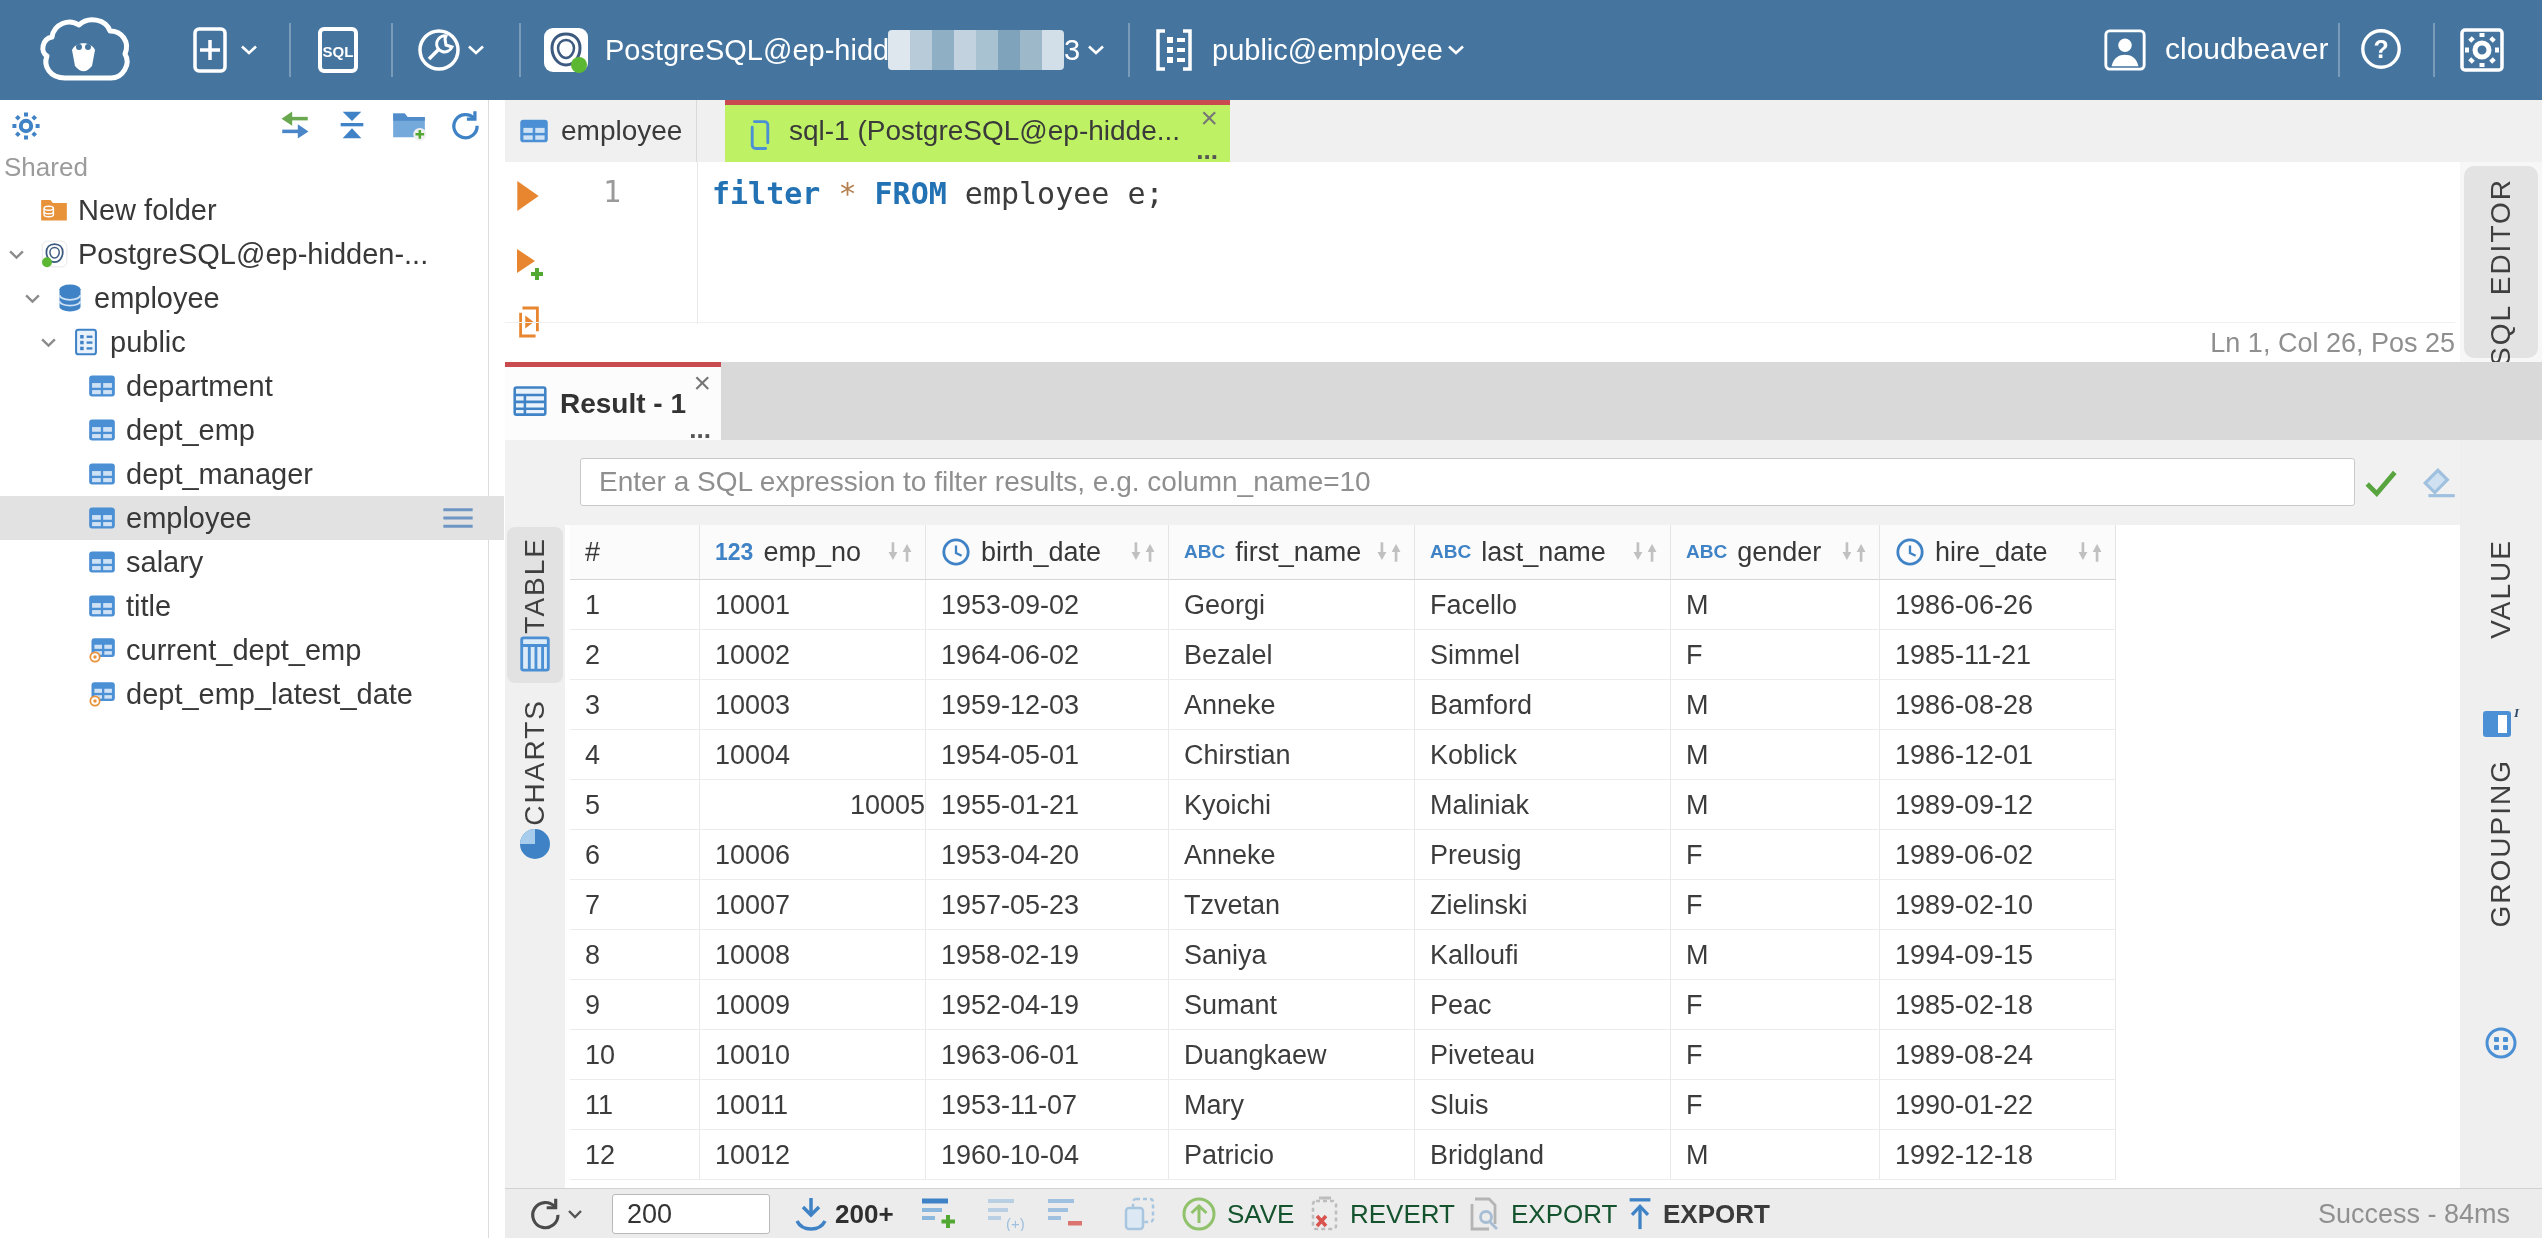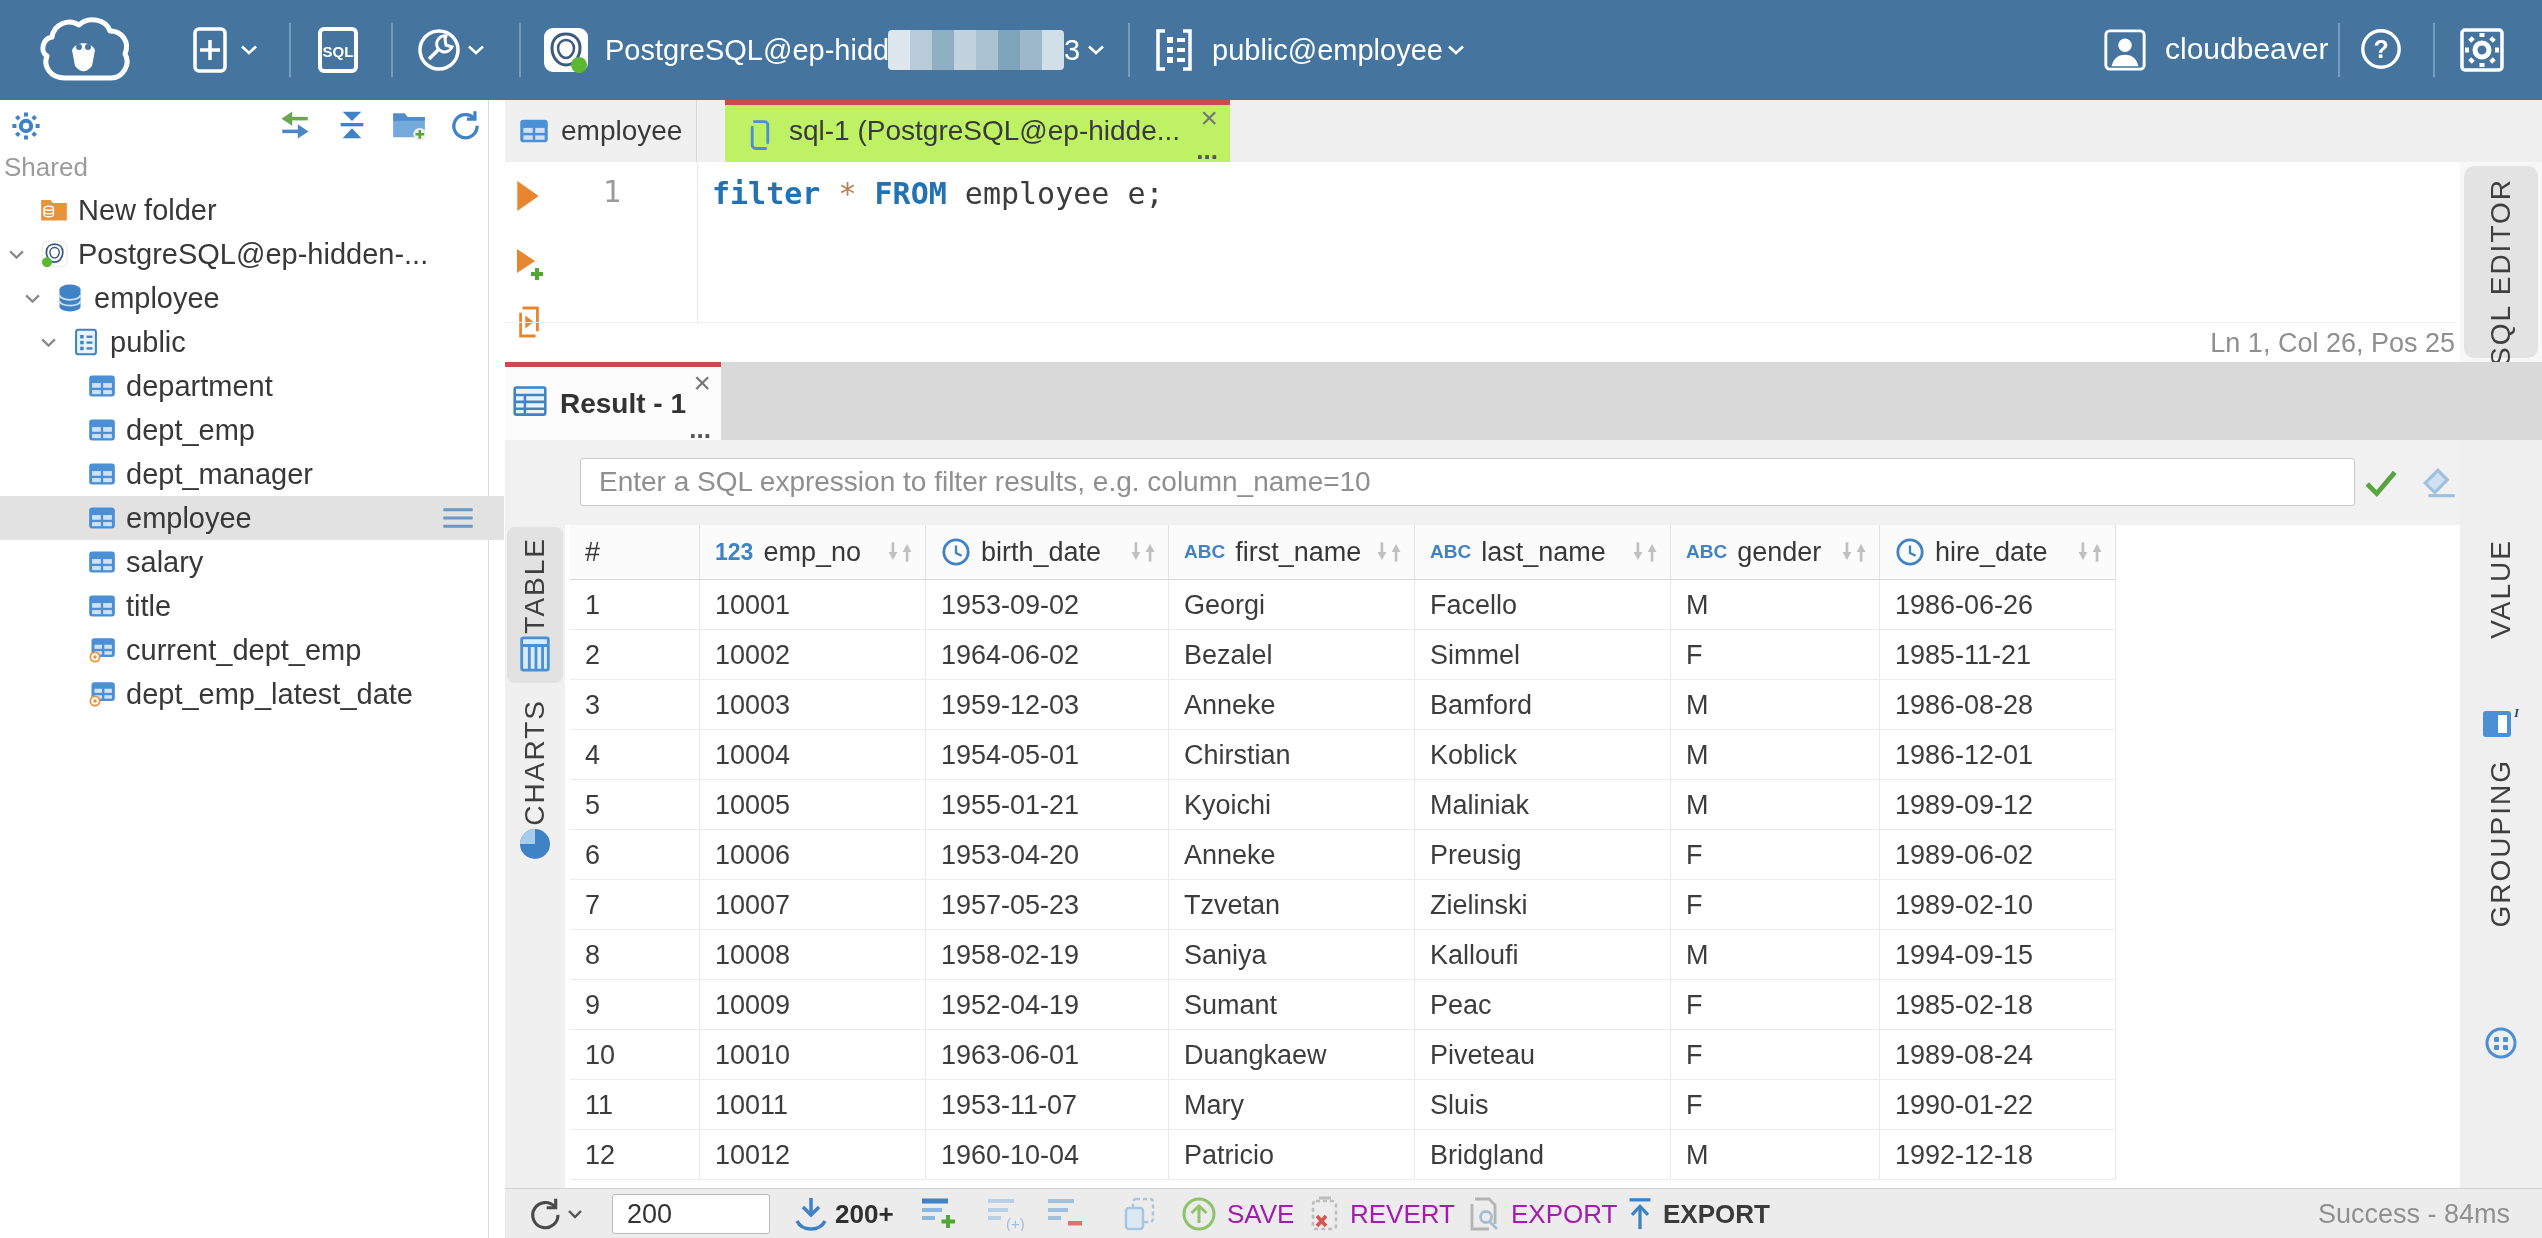--- a/index.html
+++ b/index.html
@@ -50,21 +50,21 @@
   #filter-input::placeholder{color:#8f8f8f}
   #grid{position:absolute;left:565px;top:525px;width:1895px;height:663px;background:#fff;overflow:hidden}
   .ghead-cell{position:absolute;top:0;height:55px;background:#fbfbfb;border-right:1px solid #e4e4e4;border-bottom:1px solid #d6d6d6;display:flex;align-items:center;padding-left:15px;gap:10px}
   .ghead-name{font-size:27px;color:#383838;white-space:nowrap}
   .gcell{position:absolute;top:0;height:50px;line-height:50px;font-size:27px;color:#3c3c3c;border-right:1px solid #e9e9e9;border-bottom:1px solid #ececec;padding-left:15px;white-space:nowrap;overflow:hidden}
   .grow{position:absolute;left:5px;width:1546px;height:50px}
 
   
   #btoolbar{position:absolute;left:505px;top:1188px;width:2037px;height:50px;background:#ececec;border-top:1px solid #d2d2d2}
   .btxt{position:absolute;top:0;height:50px;line-height:50px;font-size:26px;white-space:nowrap}
-  .dis{color:#a21caf}
+  .dis{color:#14532d}
   #pagesize-input{position:absolute;left:107px;top:5px;width:158px;height:40px;border:1px solid #b9b9b9;border-radius:3px;background:#fff;font-size:27px;color:#333;padding:0 14px;outline:none}
 </style>
 </head>
 <body>
 
 <div id="topbar">
   <span class="abs ico" style="left:33px;top:14px;width:104px;height:72px">
       <svg viewBox="0 0 100 72" fill="none" stroke="#fff" stroke-width="5" stroke-linecap="round" stroke-linejoin="round">
         <path d="M30 64C15 64 8 52 12 42C5 38 7 25 17 23C19 10 34 4 44 11C53 2 71 5 75 17C87 17 95 28 90 40C96 50 88 64 76 64Z"></path>
         <path d="M37 36c4-9 19-9 23 0l-3 16c-6 7-11 7-17 0Z" fill="#fff" stroke="none"></path>
@@ -631,21 +631,21 @@
       <div class="gcell" style="left: 0px; width: 130px;">4</div>
       <div class="gcell" style="left: 130px; width: 226px;">10004</div>
       <div class="gcell" style="left: 356px; width: 243px;">1954-05-01</div>
       <div class="gcell" style="left: 599px; width: 246px;">Chirstian</div>
       <div class="gcell" style="left: 845px; width: 256px;">Koblick</div>
       <div class="gcell" style="left: 1101px; width: 209px;">M</div>
       <div class="gcell" style="left: 1310px; width: 236px;">1986-12-01</div>
     </div>
     <div class="grow" style="top: 255px;">
       <div class="gcell" style="left: 0px; width: 130px;">5</div>
-      <div class="gcell" style="left: 130px; width: 226px;">10005</div>
+      <div class="gcell" style="left: 130px; width: 226px; text-align: right;">10005</div>
       <div class="gcell" style="left: 356px; width: 243px;">1955-01-21</div>
       <div class="gcell" style="left: 599px; width: 246px;">Kyoichi</div>
       <div class="gcell" style="left: 845px; width: 256px;">Maliniak</div>
       <div class="gcell" style="left: 1101px; width: 209px;">M</div>
       <div class="gcell" style="left: 1310px; width: 236px;">1989-09-12</div>
     </div>
     <div class="grow" style="top: 305px;">
       <div class="gcell" style="left: 0px; width: 130px;">6</div>
       <div class="gcell" style="left: 130px; width: 226px;">10006</div>
       <div class="gcell" style="left: 356px; width: 243px;">1953-04-20</div>

